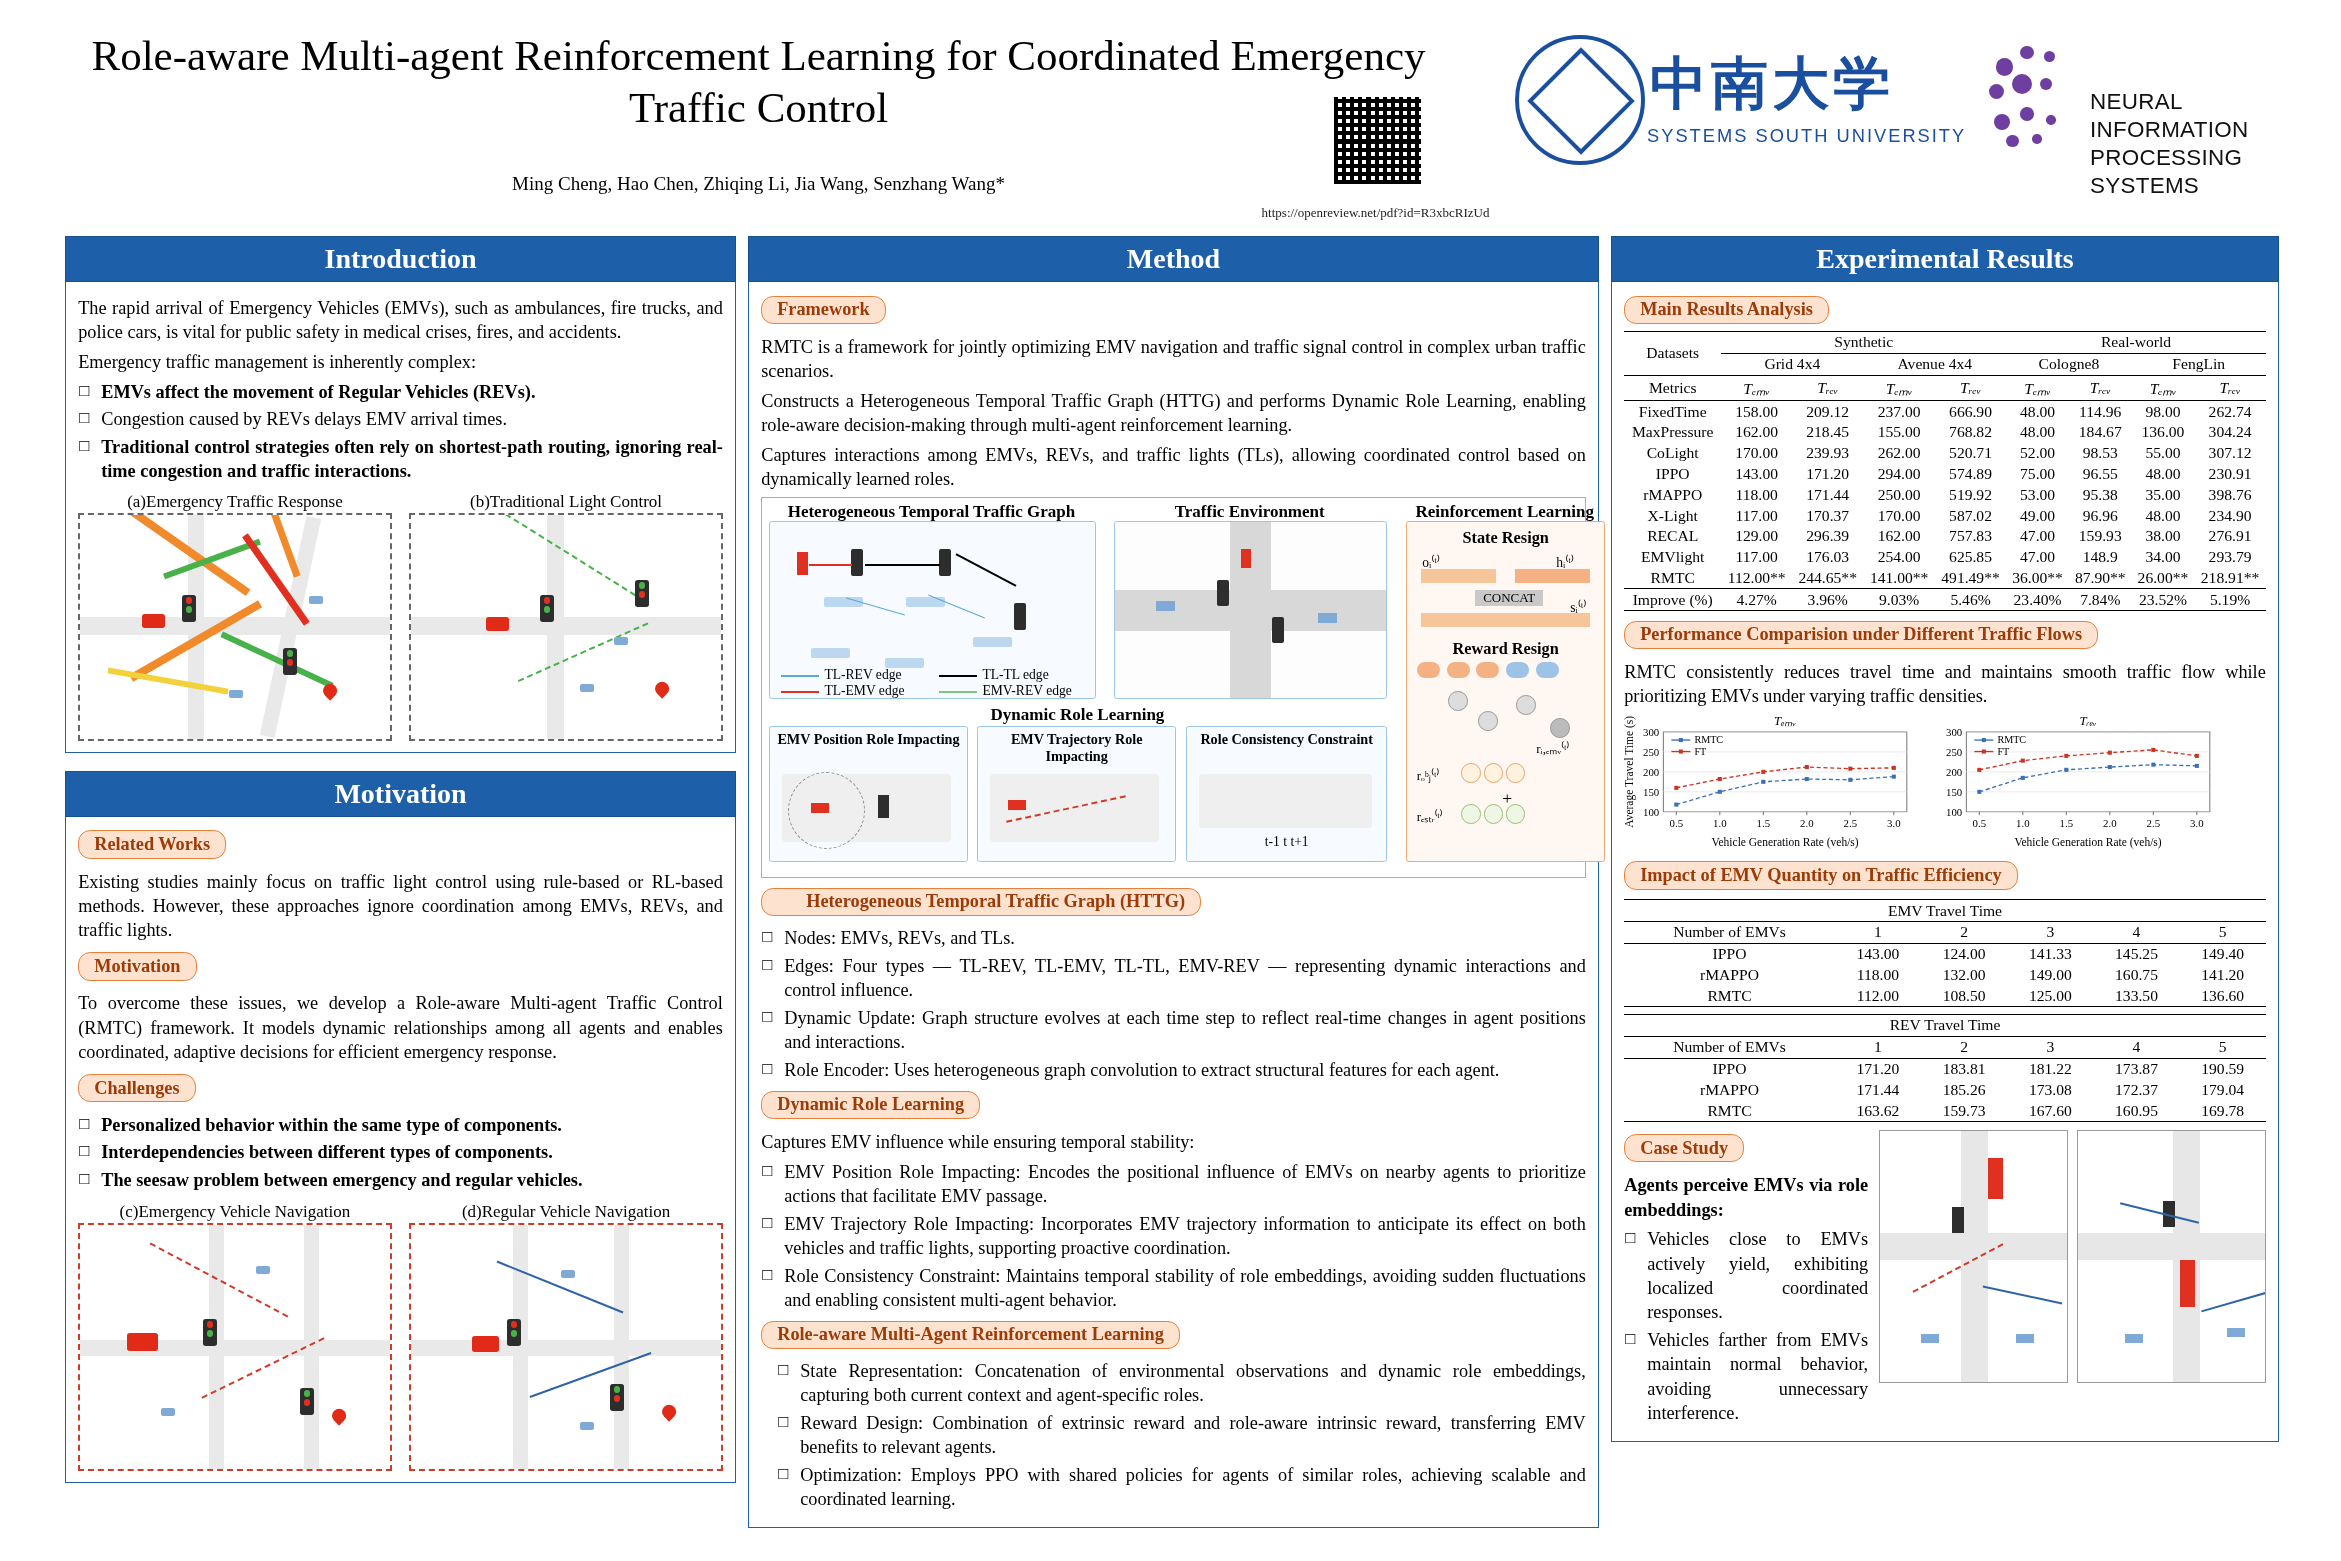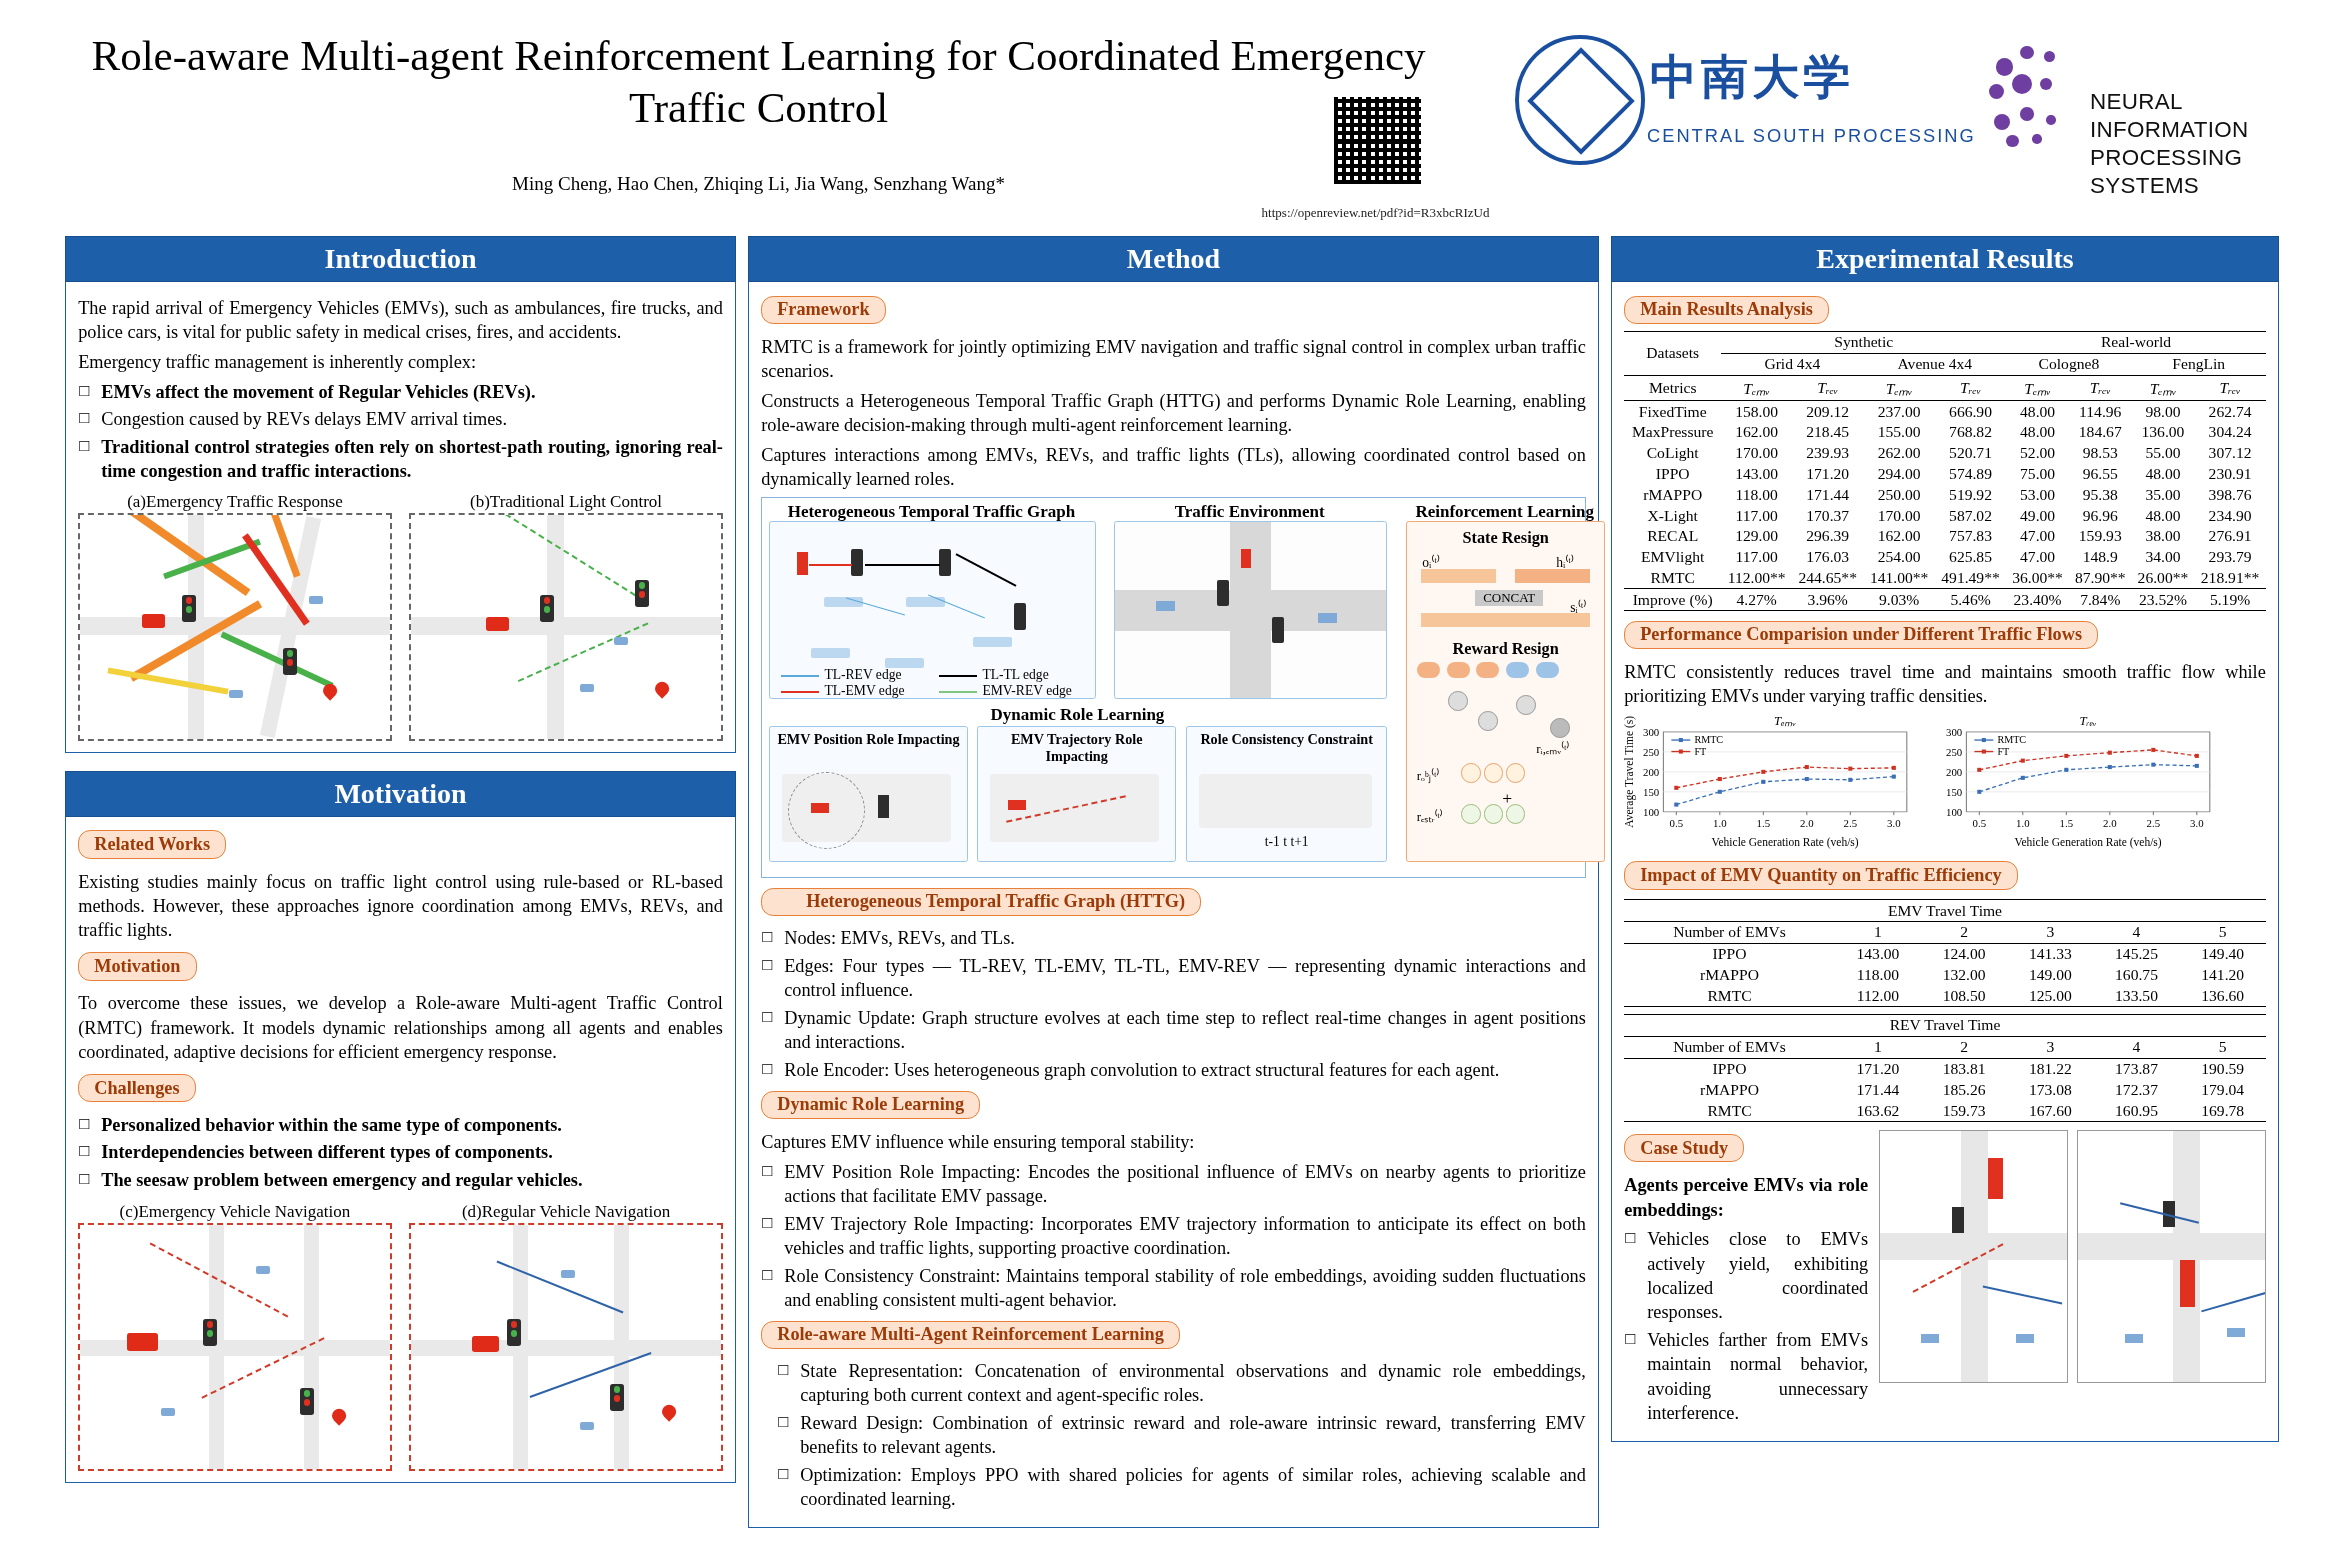--- a/index.html
+++ b/index.html
@@ -26,21 +26,21 @@
       background:
       repeating-linear-gradient(90deg,#000 0 4.1px,#fff 4.1px 8.1px),
       repeating-linear-gradient(0deg,#000 0 4.1px,#fff 4.1px 8.1px);
       background-blend-mode:multiply;border:2.7px solid #fff;}
   .qr-url{position:absolute;left:1233px;top:205px;width:285px;text-align:center;font-size:13px;color:#222;}
 
   .csu-logo{position:absolute;left:1515px;top:35px;width:122px;height:122px;border-radius:50%;
     border:4.7px solid #1a4fa0;background:#fff;}
   .csu-inner{position:absolute;left:24.4px;top:24.4px;width:68px;height:68px;border:4.1px solid #1a4fa0;
      transform:rotate(45deg);}
-  .csu-name-cn{position:absolute;left:1650px;top:46px;font-size:47px;color:#1a4fa0;font-weight:700;letter-spacing:4.1px;font-family:"DejaVu Sans",sans-serif;}
+  .csu-name-cn{position:absolute;left:1650px;top:46px;font-size:57px;color:#1a4fa0;font-weight:700;letter-spacing:4.1px;font-family:"DejaVu Sans",sans-serif;}
   .csu-name-en{position:absolute;left:1647px;top:125px;font-size:18.3px;color:#1a4fa0;letter-spacing:2px;font-family:"Liberation Sans",sans-serif;}
 
   .neurips{position:absolute;left:1982px;top:39px;width:312px;height:122px;}
   .neurips-text{position:absolute;left:108px;top:49px;font-size:22.4px;line-height:1.25;color:#111;font-family:"Liberation Sans",sans-serif;letter-spacing:0.3px;}
   .nblob{position:absolute;border-radius:50%;background:#6e3fa0;}
 
   
   .col{position:absolute;top:236px;}
   .col1{left:65px;width:671px;}
   .col2{left:748px;width:851px;}
@@ -101,21 +101,21 @@
     <div class="title">Role-aware Multi-agent Reinforcement Learning for Coordinated Emergency Traffic Control</div>
     <div class="authors">Ming Cheng, Hao Chen, Zhiqing Li, Jia Wang, Senzhang Wang*</div>
 
     <div class="qr"></div>
     <div class="qr-url">https://openreview.net/pdf?id=R3xbcRIzUd</div>
 
     <div class="csu-logo">
       <div class="csu-inner"></div>
     </div>
     <div class="csu-name-cn">中南大学</div>
-    <div class="csu-name-en">CENTRAL SOUTH PROCESSING</div>
+    <div class="csu-name-en">SYSTEMS SOUTH UNIVERSITY</div>
 
     <div class="neurips">
       <div class="nblob" style="left:13.6px;top:19px;width:17.6px;height:17.6px;"></div>
       <div class="nblob" style="left:38px;top:6.8px;width:13.6px;height:13.6px;"></div>
       <div class="nblob" style="left:62px;top:12.2px;width:11px;height:11px;"></div>
       <div class="nblob" style="left:6.8px;top:45px;width:15px;height:15px;"></div>
       <div class="nblob" style="left:30px;top:35px;width:20.3px;height:20.3px;"></div>
       <div class="nblob" style="left:58px;top:39px;width:12.2px;height:12.2px;"></div>
       <div class="nblob" style="left:12.2px;top:75px;width:16.3px;height:16.3px;"></div>
       <div class="nblob" style="left:38px;top:68px;width:13.6px;height:13.6px;"></div>

